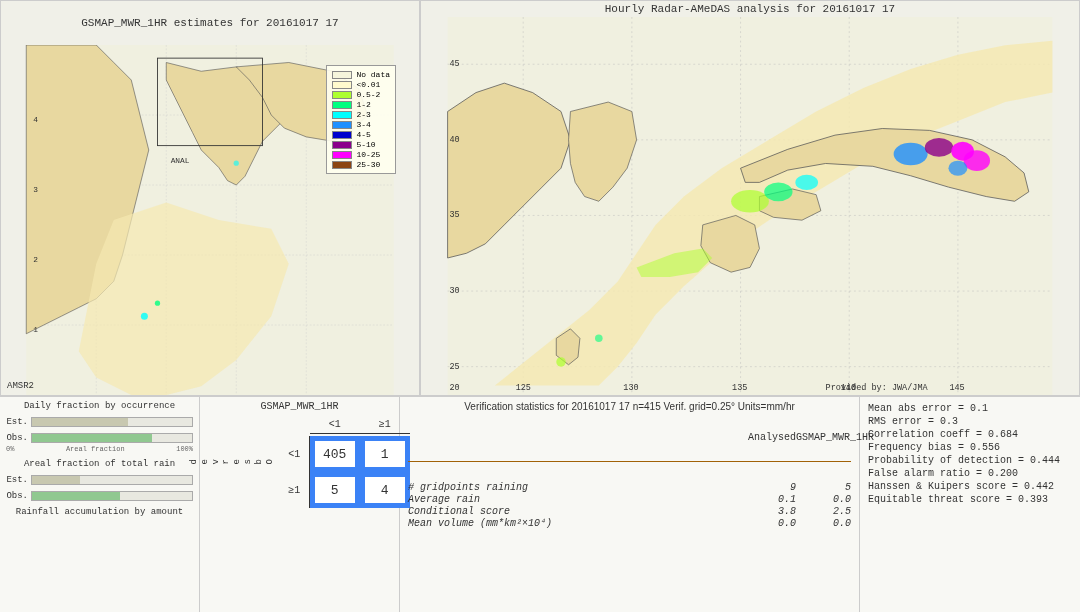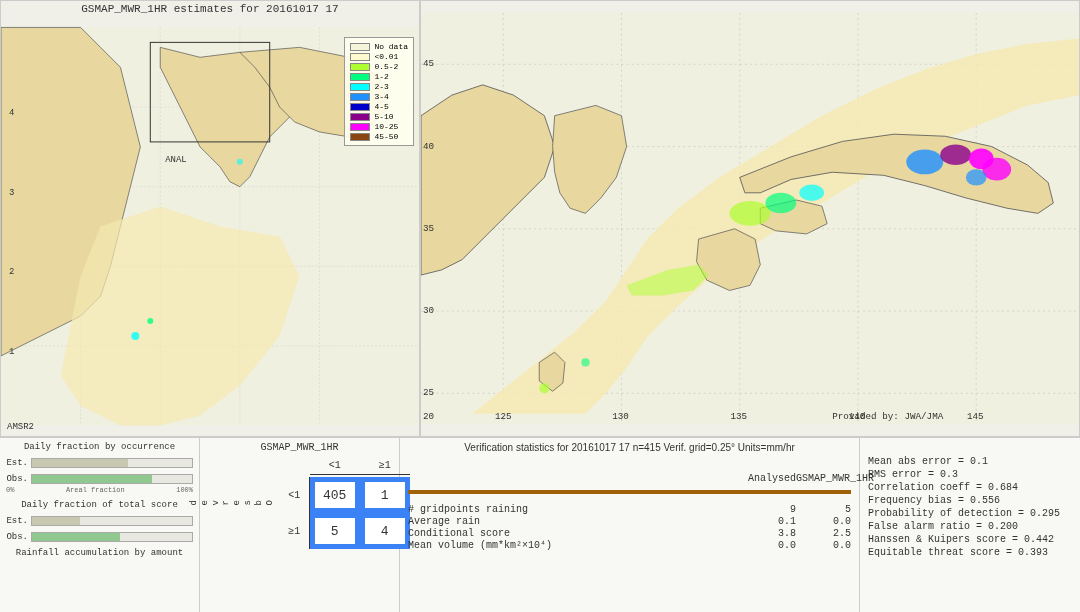--- a/index.html
+++ b/index.html
@@ -33,21 +33,21 @@
       position: relative;
       border: 1px solid #ccc;
       background: #f0f0e8;
       display: flex;
       flex-direction: column;
     }
 
     .left-map-title {
       text-align: center;
       font-size: 11px;
-      padding: 2px 0;
+      padding: 16px 0;
       color: #333;
       font-family: 'Courier New', monospace;
     }
 
     .left-map-area {
       flex: 1;
       position: relative;
       overflow: hidden;
     }
 
@@ -70,21 +70,21 @@
     }
 
     .right-map-area {
       flex: 1;
       position: relative;
       overflow: hidden;
     }
 
     
     .bottom-row {
-      height: 175px;
+      height: 216px;
       display: flex;
       border-top: 1px solid #ccc;
       background: #f8f8f4;
     }
 
     
     .bar-charts-section {
       width: 200px;
       padding: 4px 6px;
       border-right: 1px solid #ccc;
@@ -244,73 +244,74 @@
     .verif-title {
       font-size: 10px;
       color: #333;
       text-align: center;
       margin-bottom: 20px;
       font-family: Liberation Sans, sans-serif;
     }
 
     .verif-header-row {
       display: flex;
-      border-bottom: 4px solid #a16207;
-      margin-bottom: 10px;
-      padding-bottom: 6px;
+      border-bottom: 1px solid #a16207;
+      margin-bottom: 20px;
+      padding-bottom: 18px;
     }
 
     .verif-col-label {
       font-size: 10px;
       color: #333;
       font-family: 'Courier New', monospace;
     }
 
     .verif-col-label.metric { flex: 1; }
     .verif-col-label.val { width: 55px; text-align: right; }
 
     .verif-data-row {
       display: flex;
       margin: 1px 0;
+      font-style: italic;
     }
 
     .verif-metric {
       flex: 1;
       font-size: 10px;
       color: #333;
       font-family: 'Courier New', monospace;
     }
 
     .verif-val {
       width: 55px;
       text-align: right;
       font-size: 10px;
       color: #333;
       font-family: 'Courier New', monospace;
     }
 
     
     .scores-section {
       width: 220px;
-      padding: 16px 8px;
+      padding: 4px 8px;
       font-family: 'Courier New', monospace;
     }
 
     .score-row {
       margin: 2px 0;
       font-size: 10px;
       color: #333;
       white-space: nowrap;
     }
 
     
     .legend-box {
       position: absolute;
       top: 20px;
-      right: 5px;
+      right: 23px;
       background: rgba(255,255,240,0.9);
       border: 1px solid #999;
       padding: 3px 5px;
       font-size: 8px;
       font-family: 'Courier New', monospace;
     }
 
     .legend-row {
       display: flex;
       align-items: center;
@@ -405,30 +406,31 @@
           <div class="legend-row">
               <div class="legend-color" style="background:#8b008b"></div>
               <span>5-10</span>
             </div>
           <div class="legend-row">
               <div class="legend-color" style="background:#ff00ff"></div>
               <span>10-25</span>
             </div>
           <div class="legend-row">
               <div class="legend-color" style="background:#8b4513"></div>
-              <span>45-50</span>
+              <span>25-30</span>
             </div>
         </div>
 
         
         <div style="position:absolute; bottom:4px; left:6px; font-size:9px; color:#333; font-family:'Courier New',monospace;">AMSR2</div>
       </div>
     </div>
 
     <div class="right-map-panel">
+      <div class="right-map-title">Hourly Radar-AMeDAS analysis for 20161017 17</div>
       <div class="right-map-area">
         <svg viewBox="0 0 640 400" width="100%" height="100%">
 
           <rect x="0" y="0" width="640" height="400" fill="#f0f0e0"></rect>
 
           <g stroke="#bbb" stroke-width="0.5" stroke-dasharray="2,3">
             <line x1="0" y1="50" x2="640" y2="50"></line>
             <line x1="0" y1="130" x2="640" y2="130"></line>
             <line x1="0" y1="210" x2="640" y2="210"></line>
             <line x1="0" y1="290" x2="640" y2="290"></line>
@@ -506,21 +508,21 @@
             <div class="bar-fill-obs" style="width:75%;"></div>
           </div>
         </div>
         <div class="bar-axis">
           <span>0%</span>
           <span>Areal fraction</span>
           <span>100%</span>
         </div>
       </div>
 
-      <div class="bar-chart-title">Daily fraction of total score</div>
+      <div class="bar-chart-title">Areal fraction of total rain</div>
 
       <div class="bar-chart-group">
         <div class="bar-row">
           <div class="bar-label">Est.</div>
           <div class="bar-container">
             <div class="bar-fill-est" style="width:30%;"></div>
           </div>
         </div>
         <div class="bar-row">
           <div class="bar-label">Obs.</div>
@@ -588,20 +590,20 @@
         <div class="verif-val">0.0</div>
         <div class="verif-val">0.0</div>
       </div>
     </div>
 
     <div class="scores-section">
       <div class="score-row">Mean abs error = 0.1</div>
       <div class="score-row">RMS error = 0.3</div>
       <div class="score-row">Correlation coeff = 0.684</div>
       <div class="score-row">Frequency bias = 0.556</div>
-      <div class="score-row">Probability of detection = 0.295</div>
+      <div class="score-row">Probability of detection = 0.444</div>
       <div class="score-row">False alarm ratio = 0.200</div>
       <div class="score-row">Hanssen &amp; Kuipers score = 0.442</div>
       <div class="score-row">Equitable threat score = 0.393</div>
     </div>
 
   </div>
 </div>
 
 </body></html>

